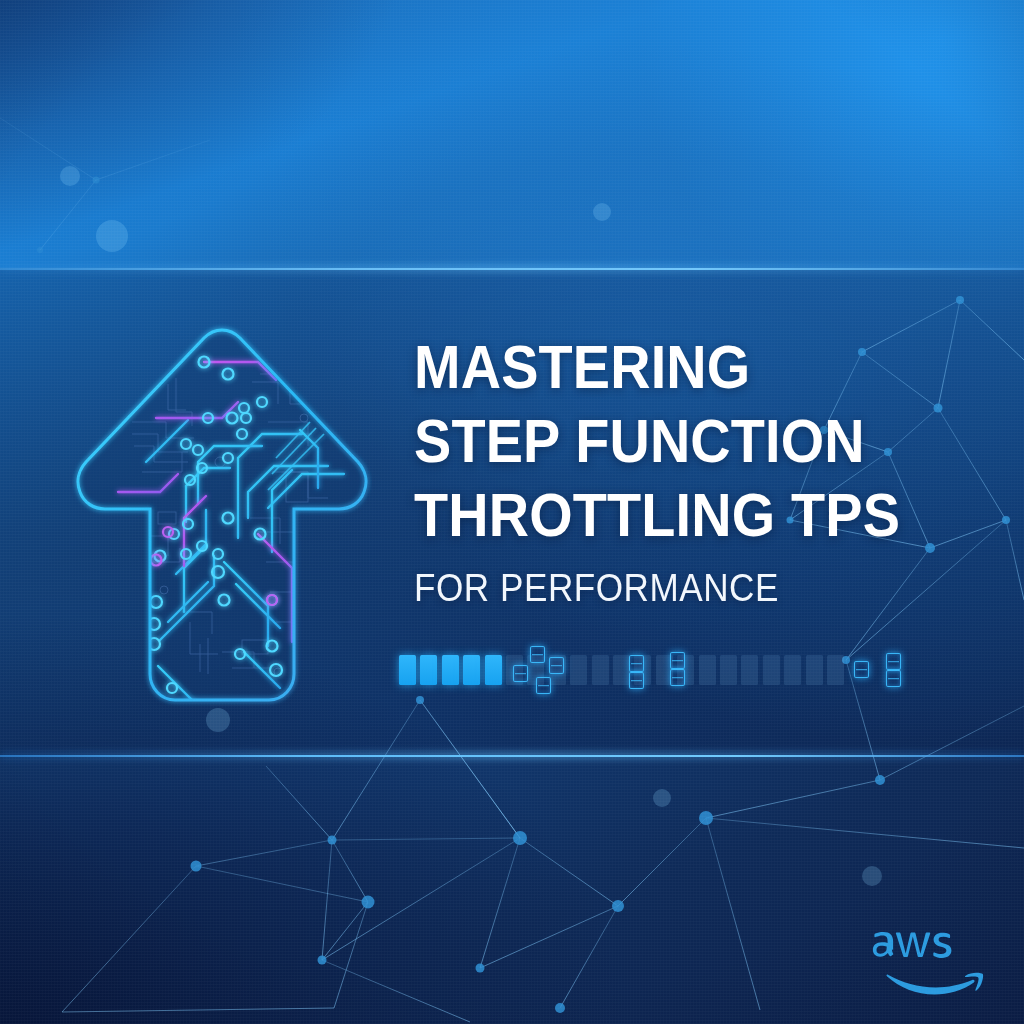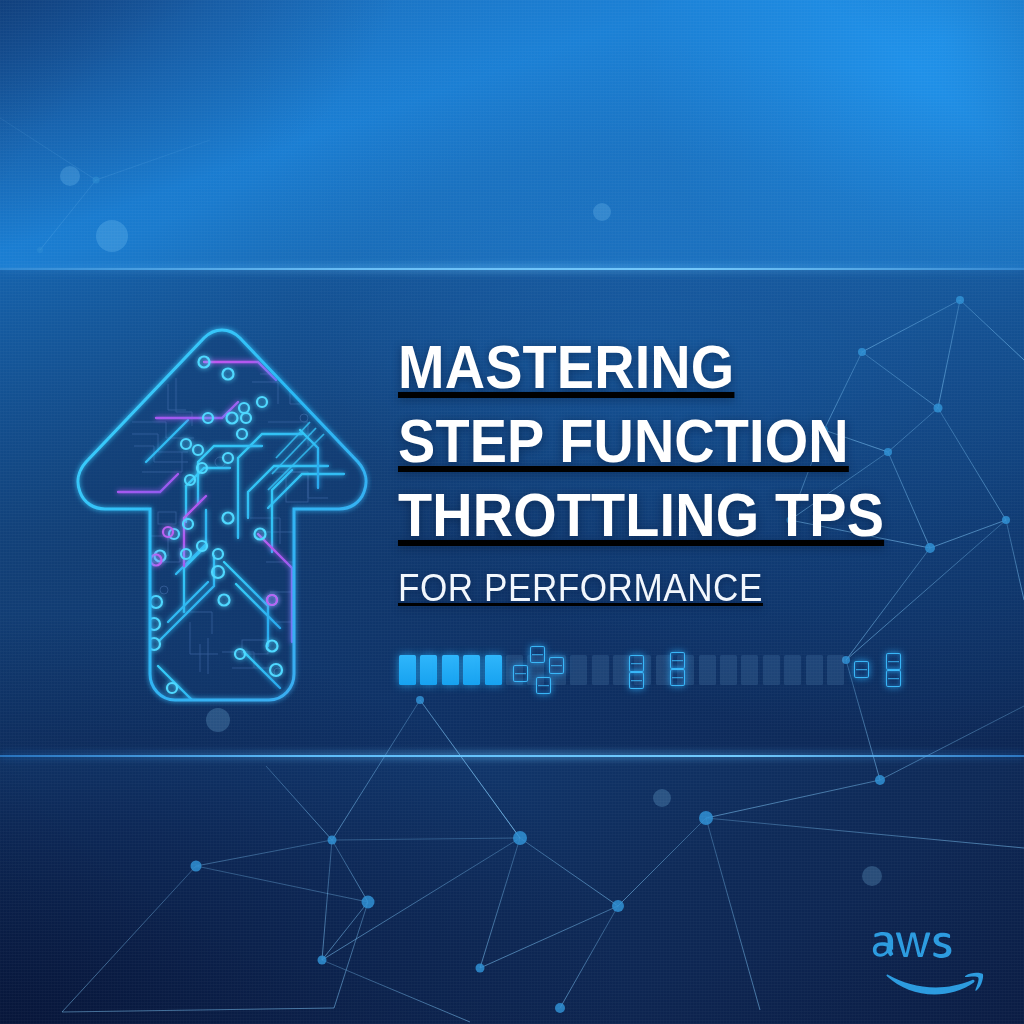--- a/index.html
+++ b/index.html
@@ -54,21 +54,21 @@
   .rule .halo{position:absolute;left:0;right:0;top:-3px;height:9px;filter:blur(3px);opacity:.55;}
   #rule-top{top:267px;}
   #rule-top .core{background:linear-gradient(90deg,rgba(70,165,240,.55) 0%,rgba(110,195,250,.95) 35%,rgba(120,205,255,.95) 68%,rgba(70,160,235,.6) 100%);}
   #rule-top .halo{background:linear-gradient(90deg,rgba(60,150,230,.25),rgba(110,200,255,.6),rgba(60,150,230,.25));}
   #rule-bottom{top:754px;}
   #rule-bottom .core{background:linear-gradient(90deg,rgba(50,140,225,.65) 0%,rgba(95,190,250,.98) 30%,rgba(115,205,255,.98) 72%,rgba(55,145,230,.7) 100%);}
   #rule-bottom .halo{background:linear-gradient(90deg,rgba(45,130,220,.3),rgba(105,195,255,.7),rgba(45,130,220,.3));}
   
   #arrow-graphic{position:absolute;left:72px;top:322px;width:300px;height:390px;}
   
-  #headline-block{position:absolute;left:398px;top:330px;width:520px;text-decoration:underline;}
+  #headline-block{position:absolute;left:414px;top:330px;width:520px;}
   .title-line{
     display:block;
     color:#ffffff;
     font-weight:700;
     font-size:62px;
     line-height:74px;
     letter-spacing:.2px;
     transform:scaleX(.90);
     transform-origin:left center;
     white-space:nowrap;

